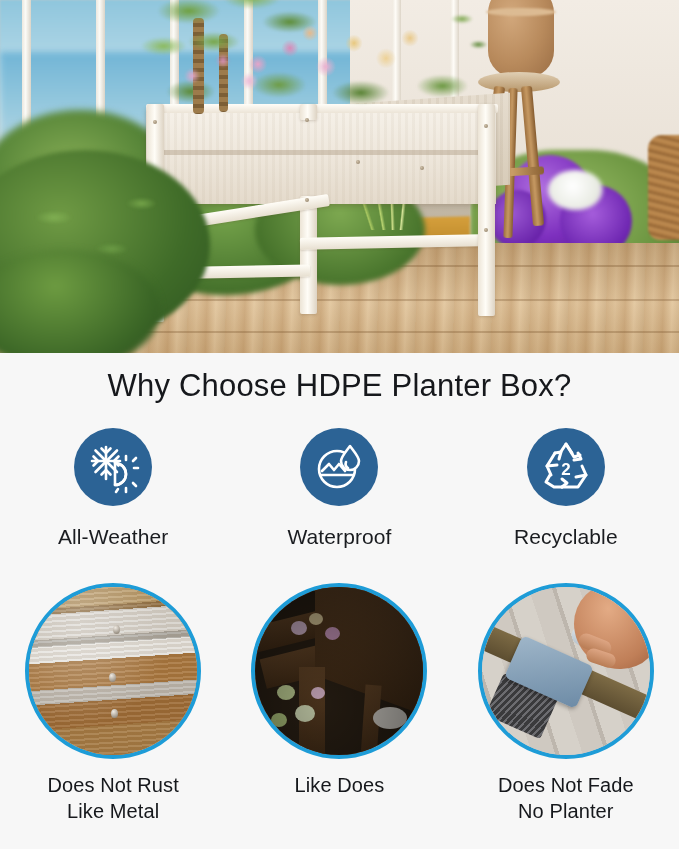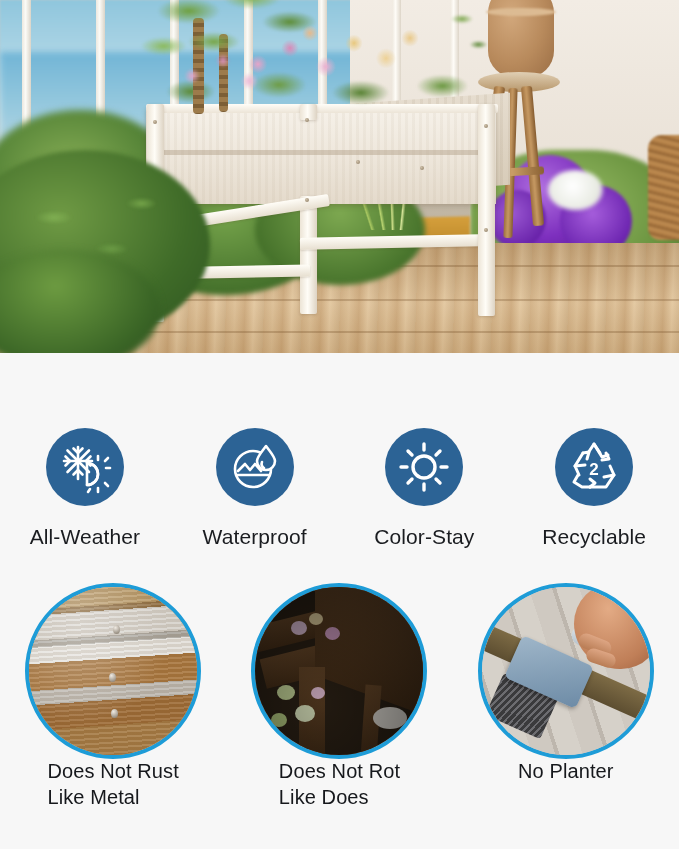--- a/index.html
+++ b/index.html
@@ -212,21 +212,21 @@
   }
   .flabel{margin-top:19px;font-size:21px;color:#1a1c20;white-space:nowrap;letter-spacing:.1px;}
 
   
   .benefits{position:absolute;left:0;top:583px;width:679px;display:flex;}
   .benefit{flex:1 1 0;display:flex;flex-direction:column;align-items:center;}
   .bphoto{
     width:168px;height:168px;border-radius:50%;
     border:4px solid #1e9cd7;overflow:hidden;position:relative;background:#cfcfcf;
   }
-  .bcap{font-size:20px;line-height:1.28;color:#16181c;letter-spacing:.1px;}
+  .bcap{margin-top:14px;font-size:20px;line-height:1.28;color:#16181c;text-align:center;letter-spacing:.1px;}
 
   
   .ph-rust{position:absolute;inset:0;
     background:
       linear-gradient(176deg,#b4935f 0 13%, #8d6a3c 13% 16%, rgba(0,0,0,0) 16%),
       linear-gradient(176deg,rgba(0,0,0,0) 16%,#d6d2cb 16% 30%,#a9a59d 30% 34%,rgba(0,0,0,0) 34%),
       linear-gradient(176deg,rgba(0,0,0,0) 34%,#e3e0da 34% 43%,rgba(0,0,0,0) 43%),
       linear-gradient(176deg,rgba(0,0,0,0) 43%,#a8763e 43% 58%,rgba(0,0,0,0) 58%),
       linear-gradient(176deg,rgba(0,0,0,0) 58%,#bdb8b0 58% 66%,rgba(0,0,0,0) 66%),
       linear-gradient(176deg,rgba(0,0,0,0) 66%,#9d6b36 66% 80%,rgba(0,0,0,0) 80%),
@@ -341,20 +341,21 @@
     <div class="palm-trunk t2"></div>
     <div class="palm"></div>
     <div class="blooms-l"></div>
     <div class="blooms"></div>
 
     <div class="bush b1"></div>
     <div class="leafy"></div>
     <div class="bush b5"></div>
   </div>
 
+  <div class="headline">Why Choose HDPE Planter Box?</div>
 
   <div class="features">
 
     <div class="feature">
       <div class="fcircle" style="background:#2c6395">
         <svg width="56" height="56" viewBox="0 0 56 56" fill="none" stroke="#ffffff" stroke-width="2.6" stroke-linecap="round" stroke-linejoin="round">
           <g>
             <line x1="21" y1="8" x2="21" y2="40"></line>
             <line x1="7" y1="22" x2="35" y2="22"></line>
             <line x1="10.5" y1="11.5" x2="32" y2="33"></line>
@@ -385,36 +386,20 @@
           <circle cx="26" cy="30" r="18"></circle>
           <path d="M10 36 h32"></path>
           <path d="M11 32 l7 -7 l5 6 l5 -6 l6 7"></path>
           <path d="M39 7 c6 8 9 11 9 15 a9 9 0 0 1 -18 0 c0 -4 3 -7 9 -15 z" fill="#2c6395"></path>
           <path d="M35 23 a5 5 0 0 0 2 6"></path>
         </svg>
       </div>
       <div class="flabel">Waterproof</div>
     </div>
 
-    <div class="feature">
-      <div class="fcircle" style="background:#2c6395">
-        <svg width="56" height="56" viewBox="0 0 56 56" fill="none" stroke="#ffffff" stroke-width="3.4" stroke-linecap="round">
-          <circle cx="28" cy="28" r="11"></circle>
-          <line x1="28" y1="5" x2="28" y2="11"></line>
-          <line x1="28" y1="45" x2="28" y2="51"></line>
-          <line x1="5" y1="28" x2="11" y2="28"></line>
-          <line x1="45" y1="28" x2="51" y2="28"></line>
-          <line x1="12" y1="12" x2="16" y2="16"></line>
-          <line x1="40" y1="40" x2="44" y2="44"></line>
-          <line x1="44" y1="12" x2="40" y2="16"></line>
-          <line x1="16" y1="40" x2="12" y2="44"></line>
-        </svg>
-      </div>
-      <div class="flabel">Color-Stay</div>
-    </div>
 
     <div class="feature">
       <div class="fcircle" style="background:#2c6395">
         <svg width="56" height="56" viewBox="0 0 56 56" fill="none" stroke="#ffffff" stroke-width="3" stroke-linecap="round" stroke-linejoin="round">
           <path d="M22 14 l6 -9 l6 9"></path>
           <path d="M28 5 l8 13 l6 -2"></path>
           <path d="M40 14 l3 6 l-7 1"></path>
           <path d="M13 36 l-4 -9 l10 -1"></path>
           <path d="M9 27 l8 -13"></path>
           <path d="M17 14 l6 -1 l-2 7"></path>
@@ -458,36 +443,36 @@
           <div class="wflower" style="left:70px;top:40px;width:15px;height:13px;background:#dfa8d0"></div>
           <div class="wflower" style="left:22px;top:98px;width:18px;height:15px;background:#cfe0a0"></div>
           <div class="wflower" style="left:40px;top:118px;width:20px;height:17px;background:#e3ecc4"></div>
           <div class="wflower" style="left:16px;top:126px;width:16px;height:14px;background:#b9cf84"></div>
           <div class="wflower" style="left:56px;top:100px;width:14px;height:12px;background:#edc7dd"></div>
           <div class="wflower" style="left:118px;top:120px;width:34px;height:22px;border-radius:50%;background:#e8e4dc"></div>
           <div class="dark"></div>
         </div>
       </div>
       <div class="bcap">
-        <div>Does Not Rot</div>
         <div>Like Does</div>
       </div>
     </div>
 
     <div class="benefit">
       <div class="bphoto">
         <div class="ph-paint"></div>
         <div class="plank-dark"></div>
         <div class="bristle"></div>
         <div class="brush"></div>
         <div class="handle"></div>
         <div class="hand"></div>
         <div class="finger" style="left:96px;top:50px;width:34px;height:15px;transform:rotate(22deg)"></div>
         <div class="finger" style="left:104px;top:64px;width:30px;height:14px;transform:rotate(18deg)"></div>
       </div>
       <div class="bcap">
+        <div>Does Not Fade</div>
         <div>No Planter</div>
       </div>
     </div>
 
   </div>
 
 </div>
 
 </body></html>

